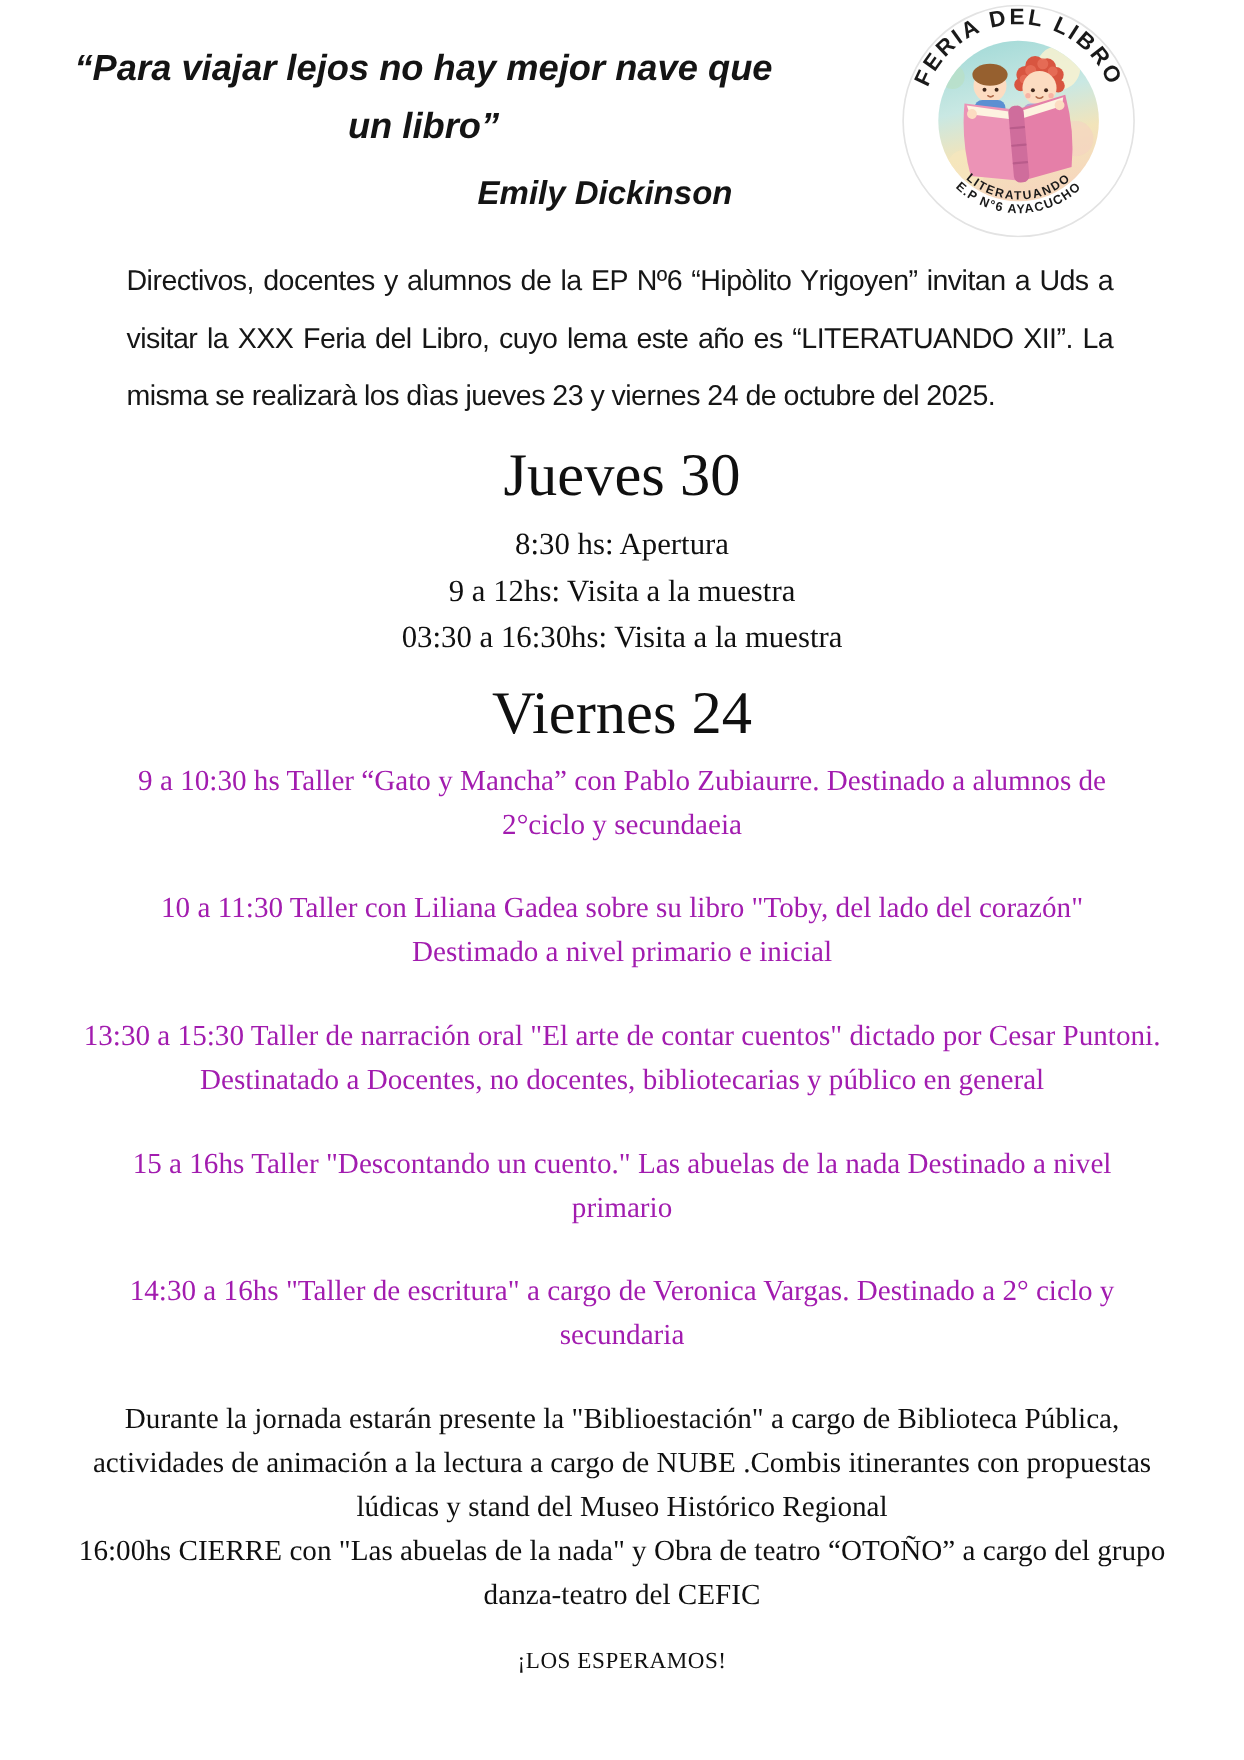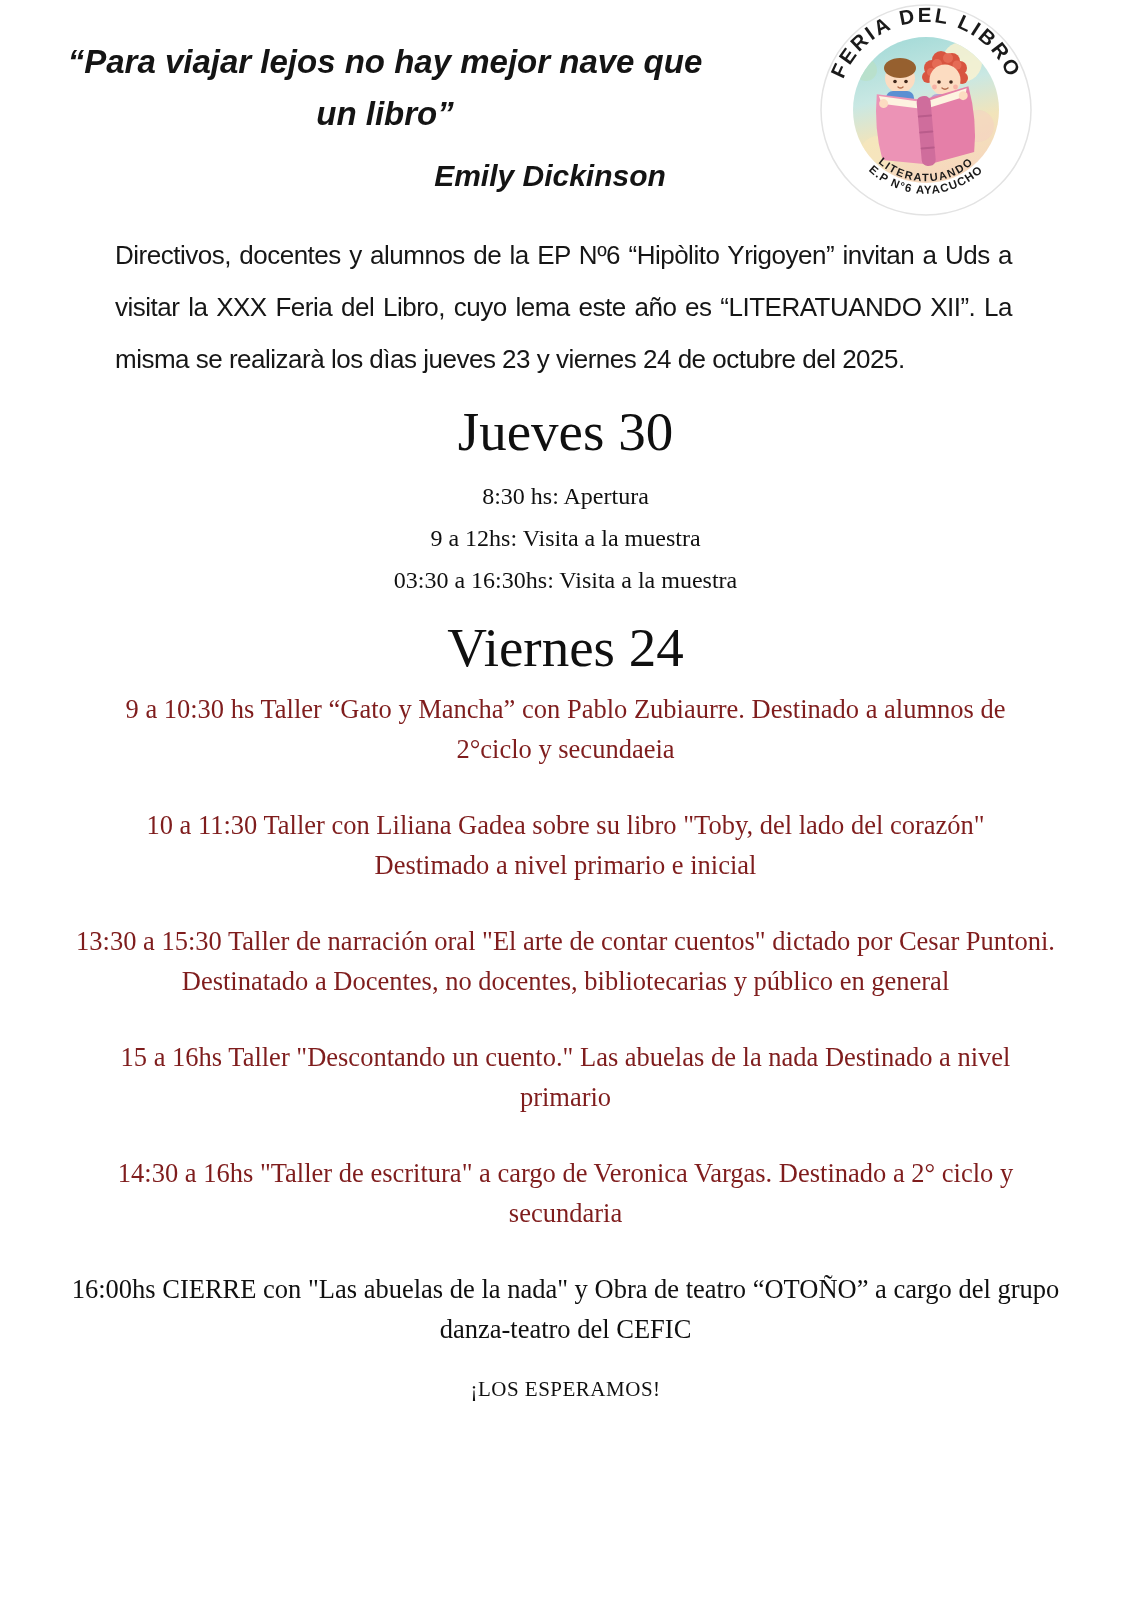--- a/index.html
+++ b/index.html
@@ -63,31 +63,31 @@
     margin-top: 16px;
     text-align: center;
     font-size: 55px;
     font-weight: normal;
     line-height: 62px;
     color: #101010;
   }
   .schedule {
     margin-top: 12px;
     text-align: center;
-    font-size: 24px;
+    font-size: 28px;
     line-height: 42px;
     color: #101010;
   }
   .viernes-items { margin-top: 10px; }
   .event-item {
     margin: 0 auto 36px auto;
     text-align: center;
     font-size: 26.5px;
     line-height: 40px;
-    color: #7f1d1d;
+    color: #a21caf;
   }
   .event-item:nth-child(1) { max-width: 905px; }
   .event-item:nth-child(2) { max-width: 900px; }
   .event-item:nth-child(3) { max-width: 990px; }
   .event-item:nth-child(4) { max-width: 965px; }
   .event-item:nth-child(5) { max-width: 950px; }
 
   .closing-paragraph, .cierre-line {
     margin: 0 auto;
     max-width: 990px;
@@ -212,17 +212,18 @@
     <div class="viernes-items">
       <div class="event-item">9 a 10:30 hs Taller “Gato y Mancha” con Pablo Zubiaurre. Destinado a alumnos de 2°ciclo y secundaeia</div>
       <div class="event-item">10 a 11:30 Taller con Liliana Gadea sobre su libro "Toby, del lado del corazón" Destimado a nivel primario e inicial</div>
       <div class="event-item">13:30 a 15:30 Taller de narración oral "El arte de contar cuentos" dictado por Cesar Puntoni. Destinatado a Docentes, no docentes, bibliotecarias y público en general</div>
       <div class="event-item">15 a 16hs Taller "Descontando un cuento." Las abuelas de la nada Destinado a nivel primario</div>
       <div class="event-item">14:30 a 16hs "Taller de escritura" a cargo de Veronica Vargas. Destinado a 2° ciclo y secundaria</div>
     </div>
   </section>
 
   <section>
+    <div class="closing-paragraph">Durante la jornada estarán presente la "Biblioestación" a cargo de Biblioteca Pública, actividades de animación a la lectura a cargo de NUBE .Combis itinerantes con propuestas lúdicas y stand del Museo Histórico Regional</div>
     <div class="cierre-line">16:00hs CIERRE con "Las abuelas de la nada" y Obra de teatro “OTOÑO” a cargo del grupo danza-teatro del CEFIC</div>
     <div class="farewell">¡LOS ESPERAMOS!</div>
   </section>
 
 </div>
 
 </body></html>

